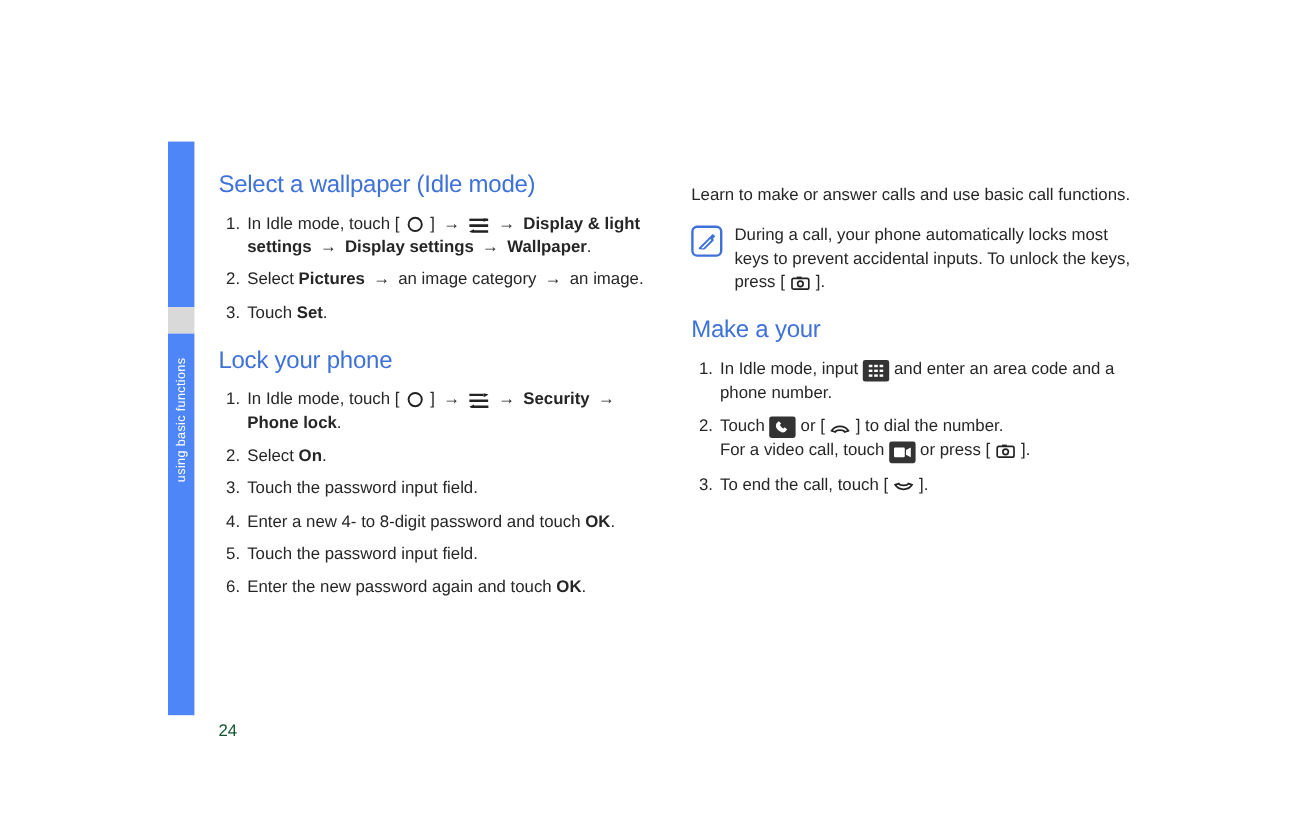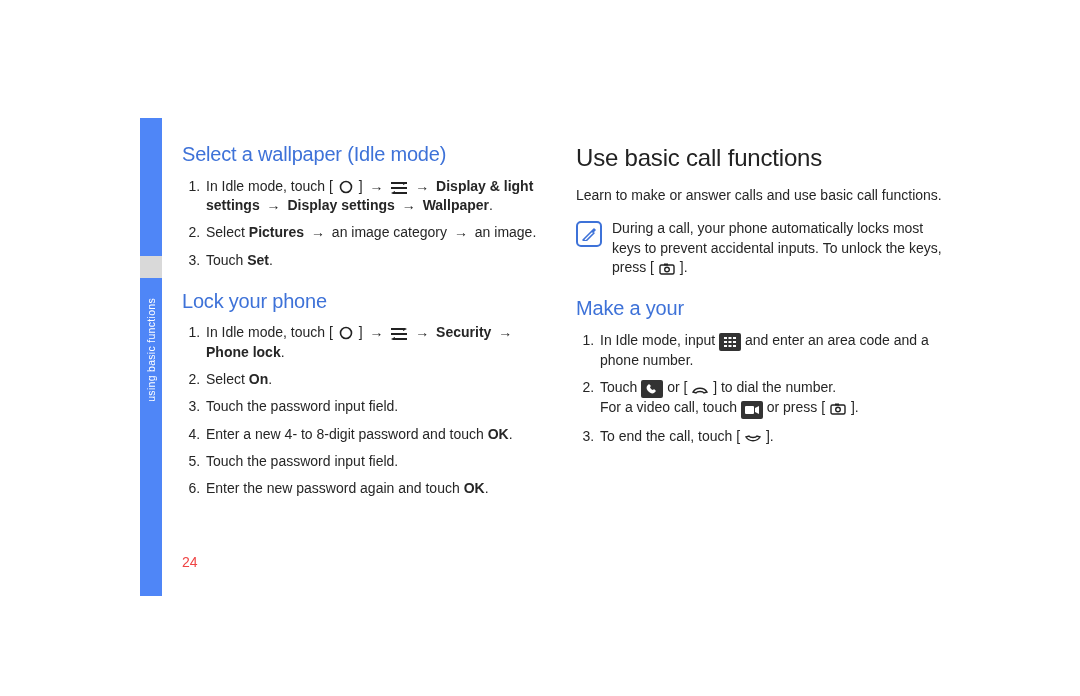--- a/index.html
+++ b/index.html
@@ -127,23 +127,23 @@
     vertical-align: -4px;
   }
   .ic svg { display: block; }
   .arrow {
     display: inline-block;
     margin: 0 3px;
   }
   .pagenum {
     position: absolute;
     left: 182px;
-    top: 553px;
+    top: 599px;
     font-size: 14px;
-    color: #ef4444;
+    color: #14532d;
   }
 </style>
 </head>
 <body>
 
 <div class="page">
 
   <div class="sidebar">
     <div class="side-blue-top"></div>
     <div class="side-gray"></div>
@@ -224,21 +224,20 @@
           <span>Enter a new 4- to 8-digit password and touch </span><span class="b">OK</span><span>.</span>
         </li>
         <li>Touch the password input field.</li>
         <li>
           <span>Enter the new password again and touch </span><span class="b">OK</span><span>.</span>
         </li>
       </ol>
     </div>
 
     <div class="col">
-      <div class="h1">Use basic call functions</div>
       <p class="para">Learn to make or answer calls and use basic call functions.</p>
 
       <div class="noteblock">
         <div class="note-icon">
           <svg width="14" height="14" viewBox="0 0 14 14">
               <path d="M2 12 L10 4 L12 6 L4 14 L1 13 Z M10 4 L12 2 L13 3 L11 5" fill="none" stroke="#3e72d8" stroke-width="1.6" stroke-linejoin="round"></path>
             </svg>
         </div>
         <div class="note-text">
           <span>During a call, your phone automatically locks most keys to prevent accidental inputs. To unlock the keys, press [</span>

